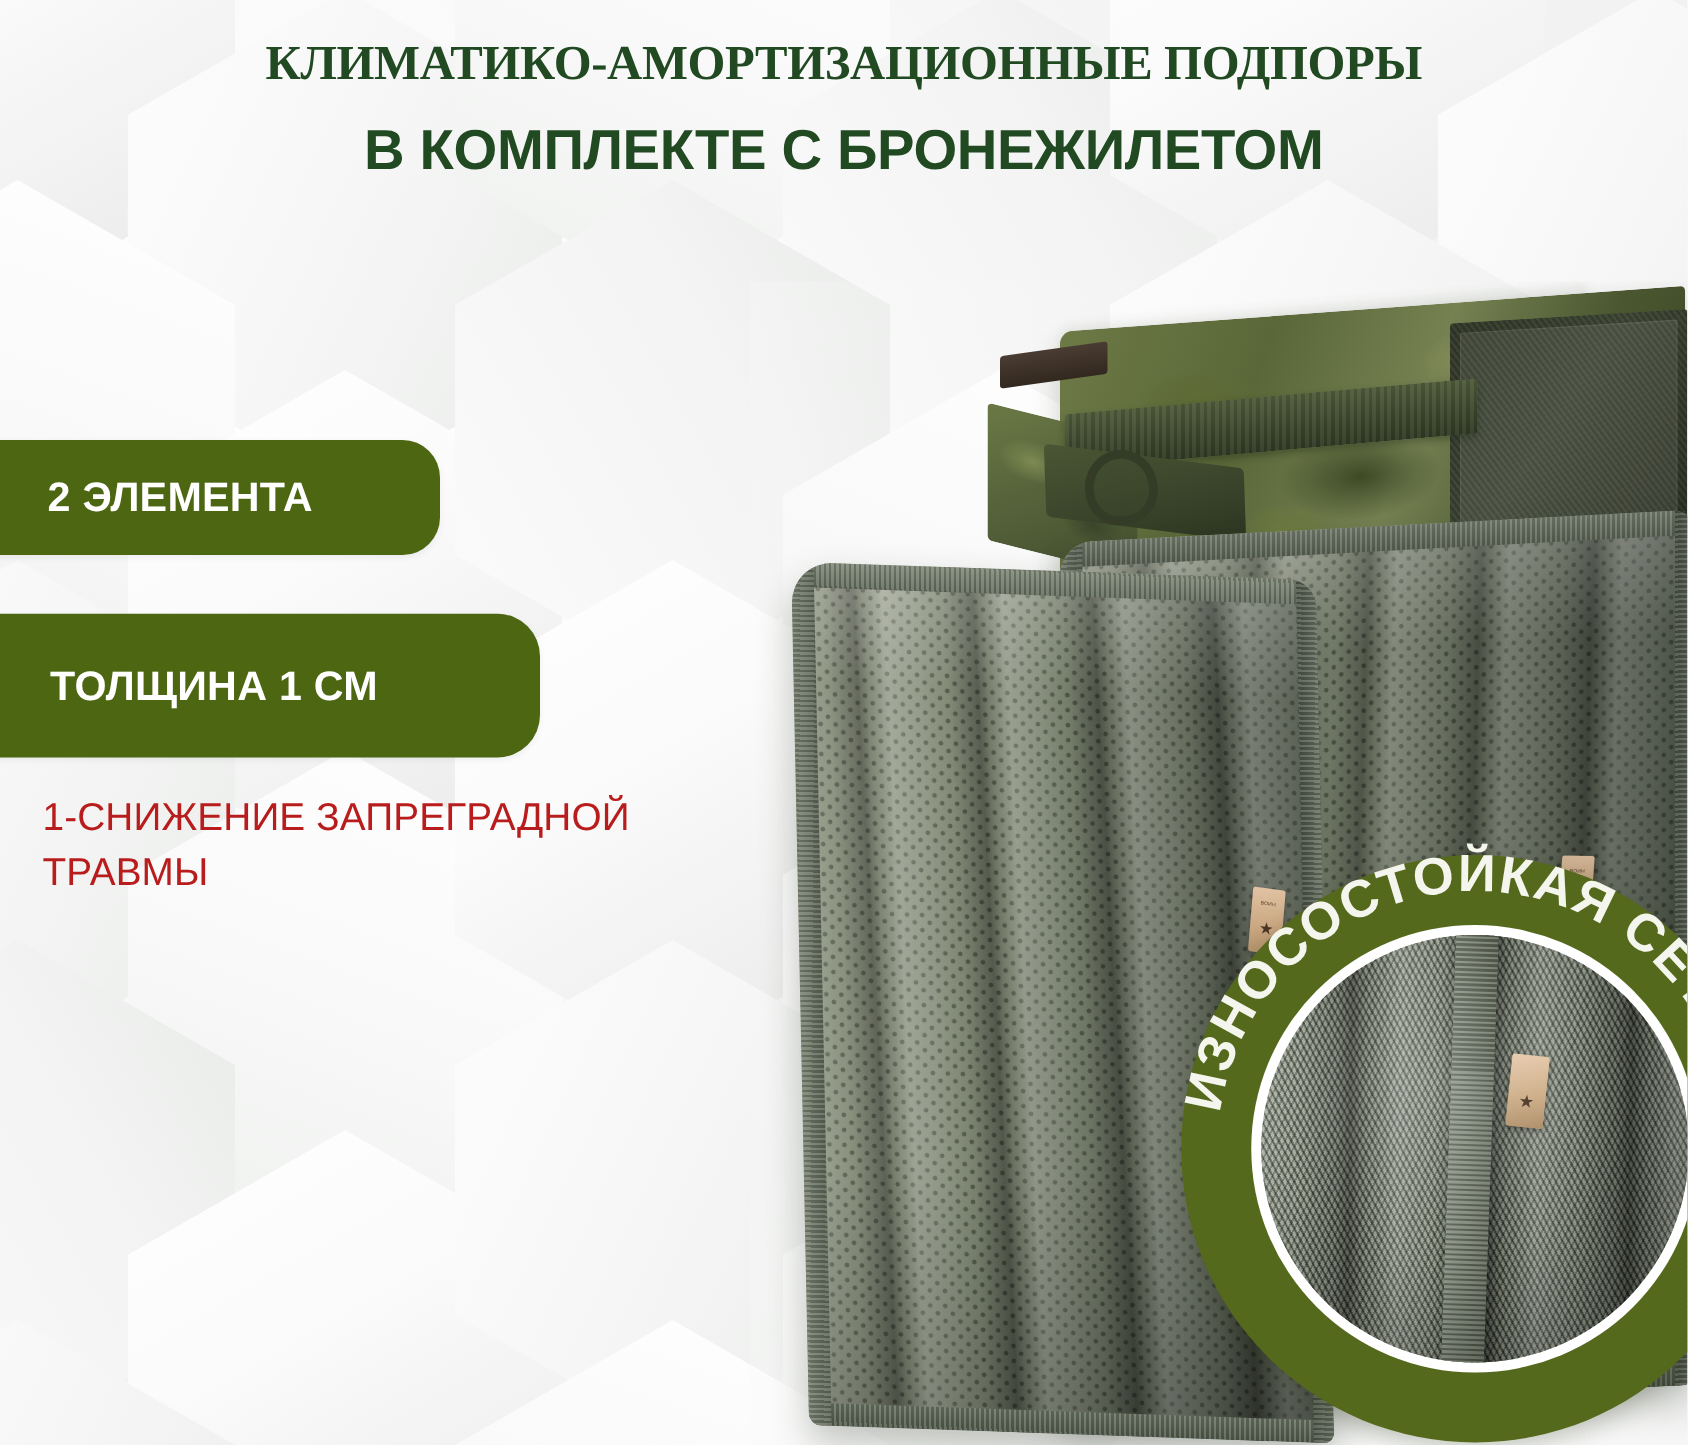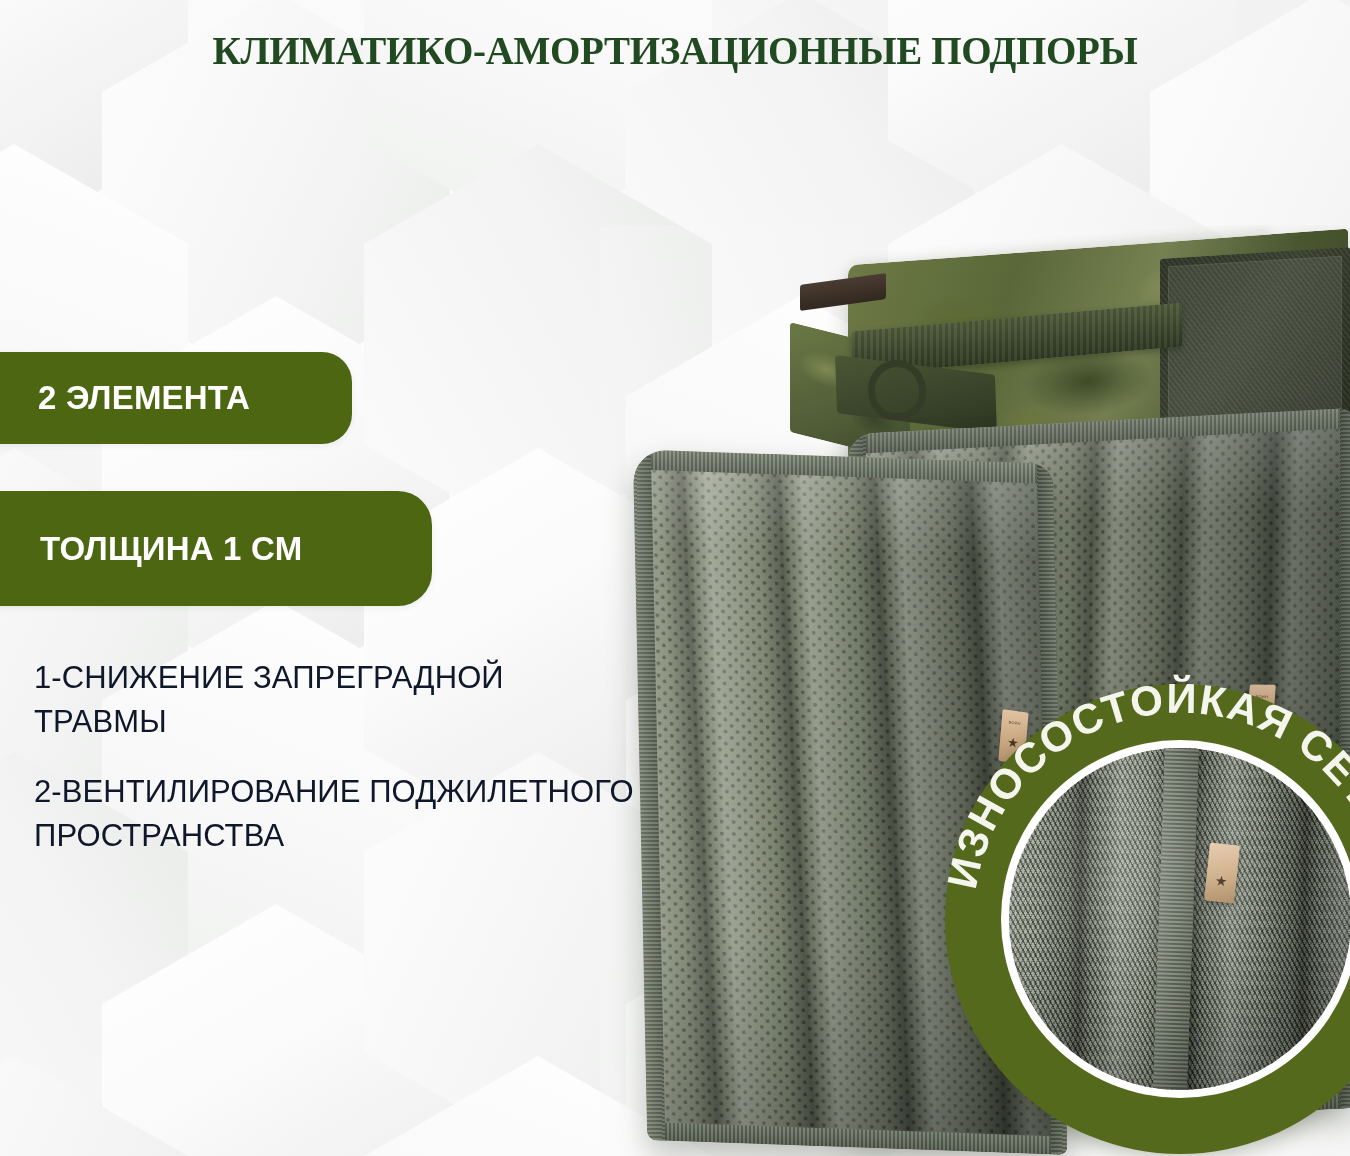--- a/index.html
+++ b/index.html
@@ -296,27 +296,26 @@
   .badge-2 .badge-label { font-size: 33px; padding-left: 80px; letter-spacing: .2px; }
 
   
   .benefits {
     position: absolute;
     left: 34px; top: 632px;
     width: 600px;
     z-index: 6;
   }
   .benefit {
-    color: #0f172a;
+    color: #b91c1c;
     font-size: 31px;
     line-height: 44px;
     letter-spacing: 0.1px;
     margin-bottom: 26px;
     white-space: pre-line;
-    margin-top: 24px;
   }
 
   
   .callout {
     position: absolute;
     left: 945px; top: 684px;
     width: 470px; height: 470px;
     z-index: 9;
   }
   .callout-ring {
@@ -469,32 +468,32 @@
       <div class="bind bind-right"></div>
       <div class="tag" style="left:362px; top:248px; transform:rotate(6deg);">
         <span class="tag-text">ВОИН</span>
         <span class="tag-star">★</span>
       </div>
     </div>
   </div>
 
   <div class="heading">
     <div class="h-line1">КЛИМАТИКО-АМОРТИЗАЦИОННЫЕ ПОДПОРЫ</div>
+    <div class="h-line3">В КОМПЛЕКТЕ С БРОНЕЖИЛЕТОМ</div>
   </div>
 
   <div class="badge badge-1">
     <span class="badge-label">2 ЭЛЕМЕНТА</span>
   </div>
   <div class="badge badge-2">
     <span class="badge-label">ТОЛЩИНА 1 СМ</span>
   </div>
 
   <div class="benefits">
     <div class="benefit">1-СНИЖЕНИЕ ЗАПРЕГРАДНОЙ ТРАВМЫ</div>
-    <div class="benefit">2-ВЕНТИЛИРОВАНИЕ ПОДЖИЛЕТНОГО ПРОСТРАНСТВА</div>
   </div>
 
   <div class="callout">
     <div class="callout-ring"></div>
     <div class="callout-white"></div>
     <div class="callout-photo">
       <div class="zmesh"></div>
       <div class="ztubes"></div>
       <div class="zbind"></div>
       <div class="ztag">

